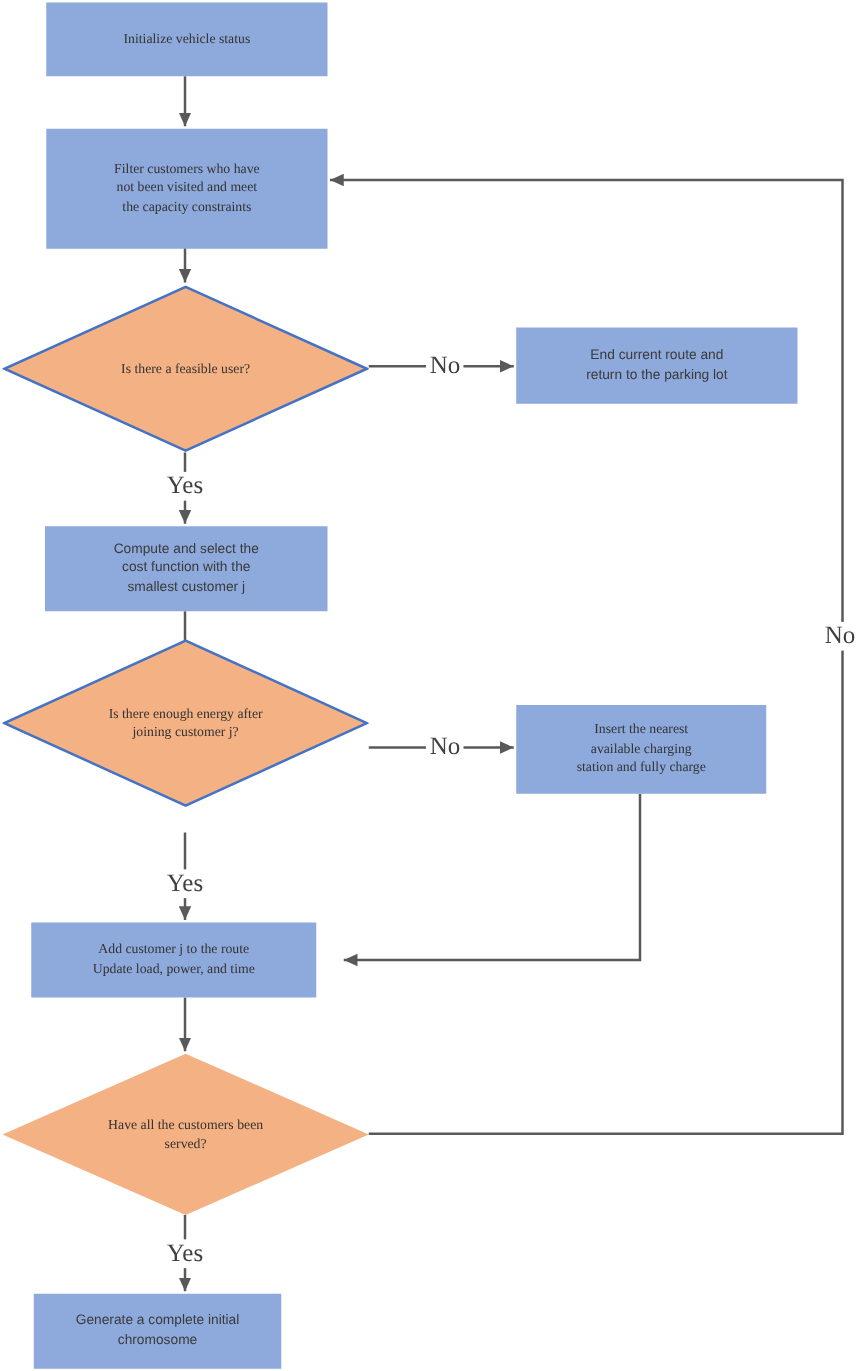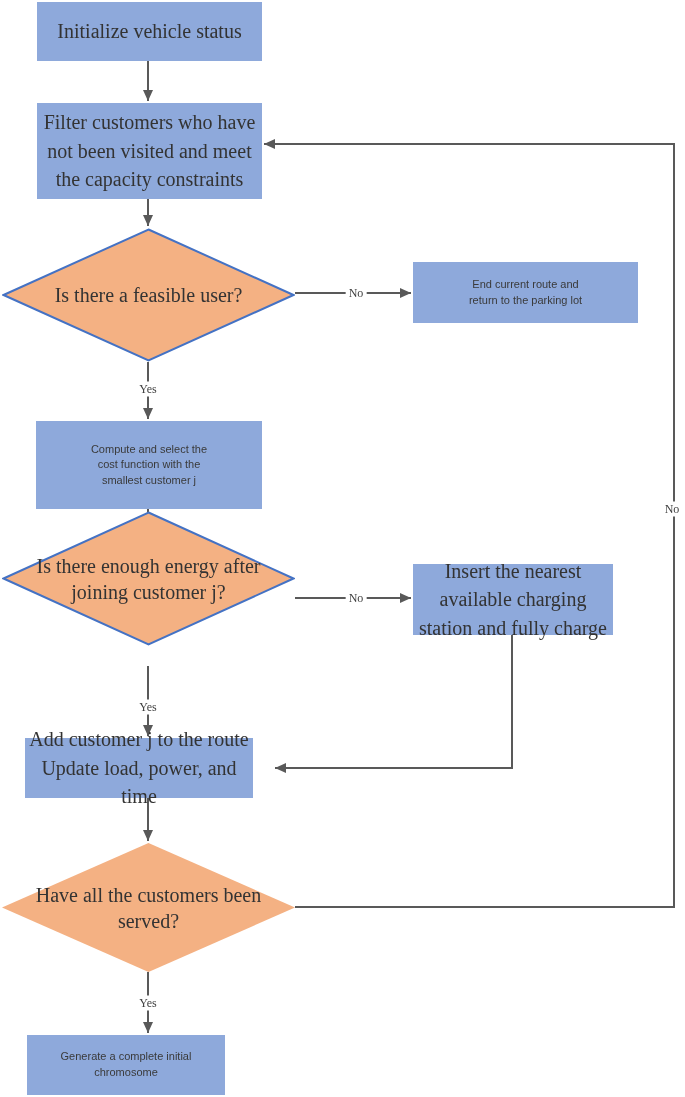--- a/index.html
+++ b/index.html
@@ -20,32 +20,32 @@
   }
   #connector-layer{position:absolute;left:0;top:0;z-index:1;}
   #connector-layer path{stroke:var(--connector);stroke-width:2;fill:none;}
   .node{
     position:absolute;z-index:2;
     display:flex;align-items:center;justify-content:center;
     text-align:center;
   }
   .node .lbl{white-space:pre-line;display:block;}
   .process{background:var(--process-fill);}
-  .serif{font-family:"Liberation Serif", serif;font-size:20px;line-height:1.42;}
+  .serif{font-family:"Liberation Serif", serif;font-size:11px;line-height:1.42;}
   .sans{font-family:"Liberation Sans", sans-serif;font-size:11px;line-height:1.42;color:#3a3a3a;}
   .decision{background:transparent;}
   .decision svg{position:absolute;left:0;top:0;width:100%;height:100%;}
   .decision .lbl{position:relative;z-index:1;line-height:1.3;}
   .edge-label{
     position:absolute;z-index:3;
     transform:translate(-50%,-50%);
     background:#ffffff;
     padding:0 3px;
     font-family:"Liberation Serif", serif;
-    font-size:12px;
+    font-size:20px;
     color:#404040;
   }
 </style>
 </head>
 <body>
 
 <div id="canvas">
 
   <svg id="connector-layer" width="685" height="1097" viewBox="0 0 685 1097">
     <defs>
@@ -81,21 +81,21 @@
       <polygon points="146.5,1.5 291.5,67 146.5,132.5 1.5,67" style="fill:var(--decision-fill);stroke:var(--decision-border);stroke-width:2"></polygon>
     </svg>
     <span class="lbl">Is there a feasible user?</span>
   </div>
 
   <div class="node process sans" style="left:413px;top:262px;width:225px;height:61px">
     <span class="lbl">End current route and
 return to the parking lot</span>
   </div>
 
-  <div class="node process sans" style="left:36px;top:421px;width:226px;height:88px">
+  <div class="node process sans" style="left:36px;top:421px;width:226px;height:68px">
     <span class="lbl">Compute and select the
 cost function with the
 smallest customer j</span>
   </div>
 
   <div class="node decision serif" style="left:2px;top:511px;width:293px;height:135px">
     <svg viewBox="0 0 293 135" preserveAspectRatio="none">
       <polygon points="146.5,1.5 291.5,67.5 146.5,133.5 1.5,67.5" style="fill:var(--decision-fill);stroke:var(--decision-border);stroke-width:2"></polygon>
     </svg>
     <span class="lbl">Is there enough energy after

